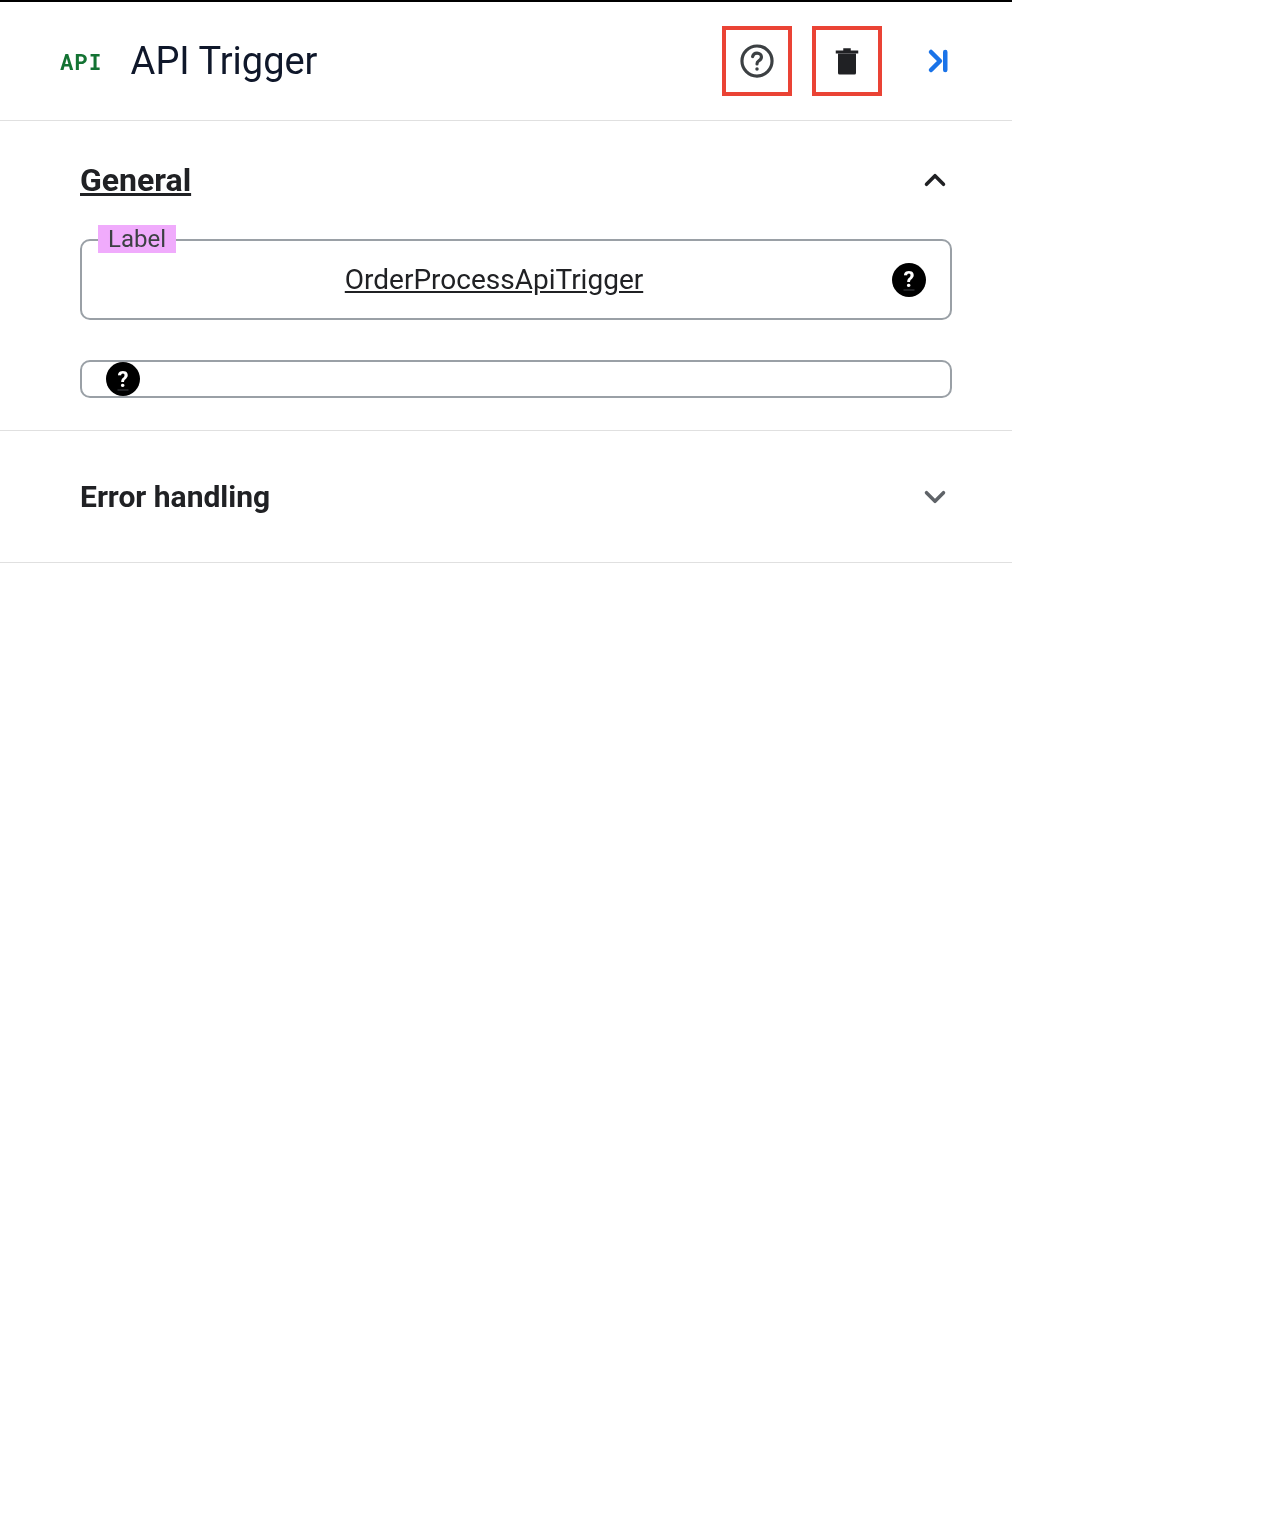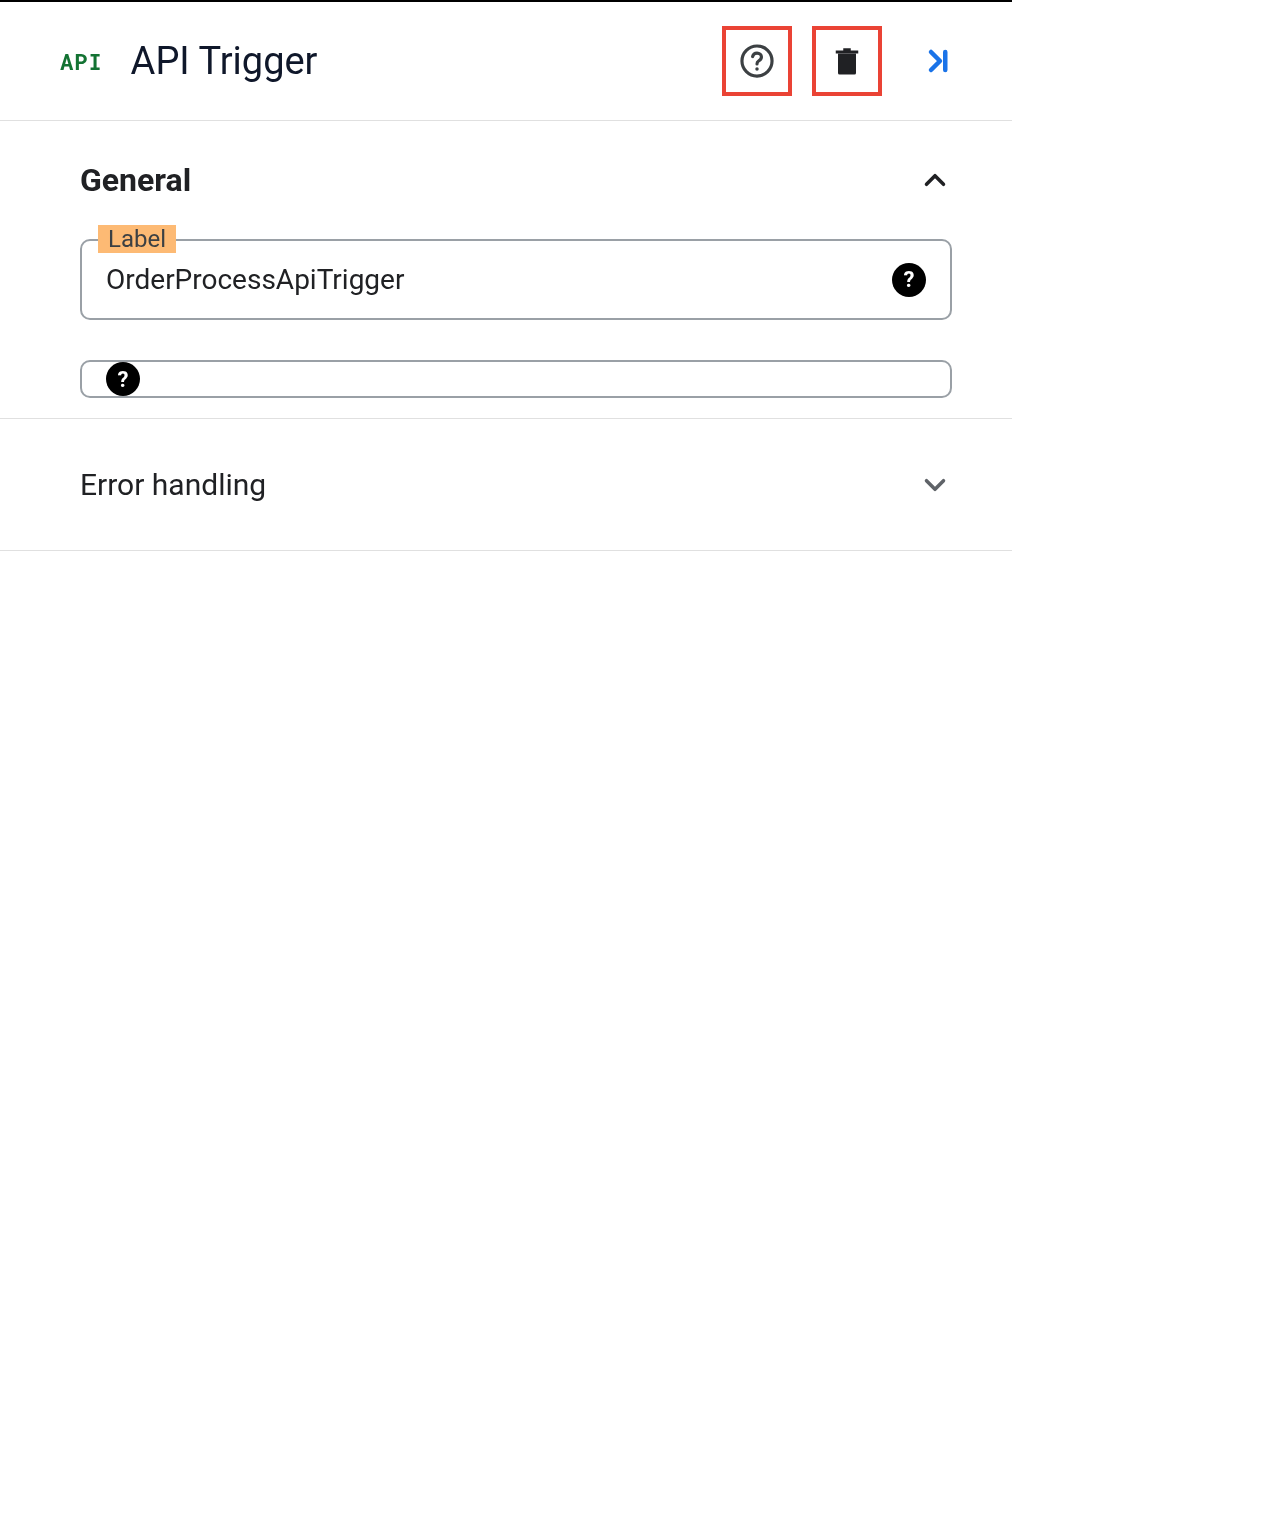--- a/index.html
+++ b/index.html
@@ -44,21 +44,22 @@
     justify-content: center;
     background: #fff;
     border: none;
     cursor: pointer;
   }
   .hbtn-highlight { border: 4px solid #ea4335; }
   .hbtn svg { display: block; }
 
   
   .sect {
-    padding: 40px 60px 20px 80px;
+    padding: 40px 60px 32px 80px;
+    text-decoration: underline;
   }
   .sect-title-row {
     display: flex;
     align-items: center;
     justify-content: space-between;
     cursor: pointer;
   }
   .sect-title {
     font-size: 32px;
     font-weight: 700;
@@ -70,21 +71,21 @@
 
   
   .field {
     position: relative;
     margin-top: 40px;
   }
   .field-legend {
     position: absolute;
     top: -14px;
     left: 18px;
-    background: #fdba74;
+    background: #f0abfc;
     padding: 0 10px;
     font-size: 24px;
     color: #3c4043;
   }
   .field-box {
     border: 2px solid #9aa0a6;
     border-radius: 10px;
     display: flex;
     align-items: center;
     padding: 0 24px;
@@ -93,20 +94,21 @@
   .field-box input,
   .field-box textarea {
     flex: 1;
     border: none;
     outline: none;
     font-size: 28px;
     font-family: inherit;
     color: #202124;
     background: transparent;
     padding: 22px 0;
+    text-align: center;
   }
   .field-box textarea {
     resize: none;
     height: 110px;
     padding-top: 30px;
   }
   .field-box textarea::placeholder { color: #5f6368; }
   .field-help {
     width: 34px; height: 34px;
     border-radius: 50%;
@@ -141,21 +143,21 @@
     white-space: nowrap;
   }
   .trig-value {
     font-size: 28px;
     color: #202124;
     padding: 20px 0;
     flex: 1;
   }
 
   .sect-error { padding: 48px 60px 48px 80px; }
-  .error-title { font-size: 30px; font-weight: 400; }
+  .error-title { font-size: 30px; font-weight: 700; }
 
   
   .chev svg { display:block; }
 </style>
 </head>
 <body>
 
 <div class="panel">
 
   <div class="header section-divider">

